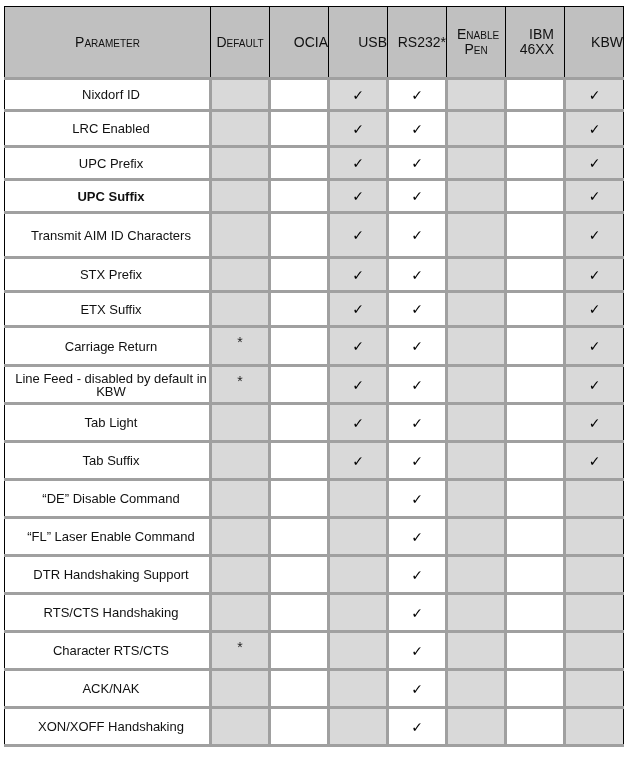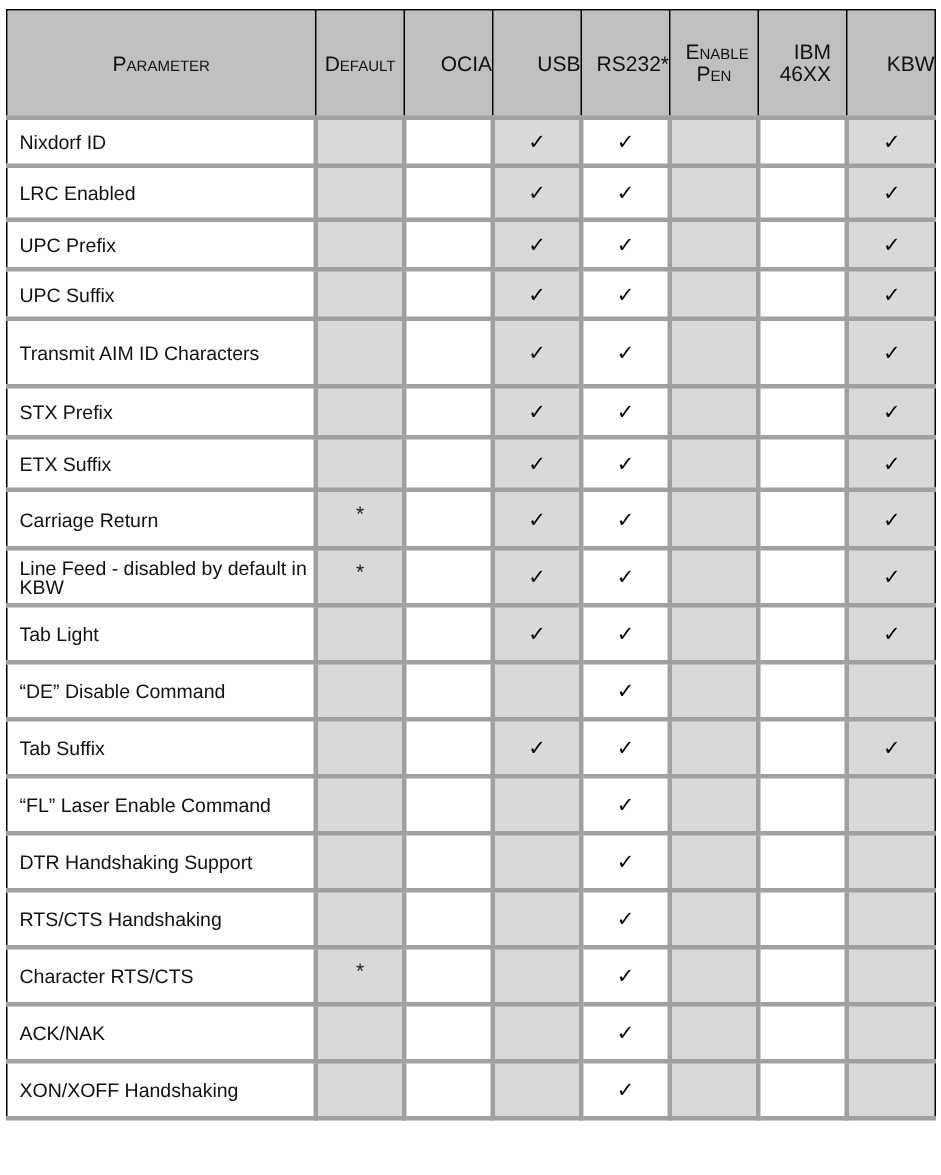--- a/index.html
+++ b/index.html
@@ -17,21 +17,21 @@
     background: #c0c0c0; border: 1.5px solid #000; height: 70px;
     font-weight: normal; font-size: 14px; padding: 0; text-align: center;
     vertical-align: middle; line-height: 15px; font-variant: small-caps;
   }
   th.plain { font-variant: normal; text-align: right; }
   td {
     border-top: 3px solid #a0a0a0; border-bottom: 3px solid #a0a0a0;
     border-left: 3px solid #a0a0a0; border-right: 3px solid #a0a0a0;
     padding: 0; font-size: 13px; text-align: center; vertical-align: middle;
   }
-  td.param { text-align: left; padding-left: 8px; border-left: 1.5px solid #000; line-height: 13px; margin-left: 44px; }
+  td.param { text-align: center; padding-left: 8px; border-left: 1.5px solid #000; line-height: 13px; margin-left: 44px; }
   td.shaded { background: #d9d9d9; }
   td.white { background: #ffffff; }
   td.last { border-right: 1.5px solid #000; }
   .check { font-size: 14px; color: #000; }
   .star { font-size: 14px; color: #222; position: relative; top: -4px; }
 </style>
 </head>
 <body>
 
 <table class="compat">
@@ -81,21 +81,21 @@
       <tr style="height: 33px;">
         <td class="param white">UPC Prefix</td>
         <td class="shaded"></td>
         <td class="white"></td>
         <td class="shaded"><span class="check">✓</span></td>
         <td class="white"><span class="check">✓</span></td>
         <td class="shaded"></td>
         <td class="white"></td>
         <td class="shaded last"><span class="check">✓</span></td>
       </tr>
-      <tr style="height: 33px;">
+      <tr style="height: 33px; font-weight: bold;">
         <td class="param white">UPC Suffix</td>
         <td class="shaded"></td>
         <td class="white"></td>
         <td class="shaded"><span class="check">✓</span></td>
         <td class="white"><span class="check">✓</span></td>
         <td class="shaded"></td>
         <td class="white"></td>
         <td class="shaded last"><span class="check">✓</span></td>
       </tr>
       <tr style="height: 45px;">
@@ -152,38 +152,38 @@
         <td class="param white">Tab Light</td>
         <td class="shaded"></td>
         <td class="white"></td>
         <td class="shaded"><span class="check">✓</span></td>
         <td class="white"><span class="check">✓</span></td>
         <td class="shaded"></td>
         <td class="white"></td>
         <td class="shaded last"><span class="check">✓</span></td>
       </tr>
       <tr style="height: 38px;">
+        <td class="param white">Tab Suffix</td>
+        <td class="shaded"></td>
+        <td class="white"></td>
+        <td class="shaded"><span class="check">✓</span></td>
+        <td class="white"><span class="check">✓</span></td>
+        <td class="shaded"></td>
+        <td class="white"></td>
+        <td class="shaded last"><span class="check">✓</span></td>
+      </tr>
+      <tr style="height: 38px;">
         <td class="param white">“DE” Disable Command</td>
         <td class="shaded"></td>
         <td class="white"></td>
         <td class="shaded"></td>
         <td class="white"><span class="check">✓</span></td>
         <td class="shaded"></td>
         <td class="white"></td>
         <td class="shaded last"></td>
-      </tr>
-      <tr style="height: 38px;">
-        <td class="param white">Tab Suffix</td>
-        <td class="shaded"></td>
-        <td class="white"></td>
-        <td class="shaded"><span class="check">✓</span></td>
-        <td class="white"><span class="check">✓</span></td>
-        <td class="shaded"></td>
-        <td class="white"></td>
-        <td class="shaded last"><span class="check">✓</span></td>
       </tr>
       <tr style="height: 38px;">
         <td class="param white">“FL” Laser Enable Command</td>
         <td class="shaded"></td>
         <td class="white"></td>
         <td class="shaded"></td>
         <td class="white"><span class="check">✓</span></td>
         <td class="shaded"></td>
         <td class="white"></td>
         <td class="shaded last"></td>

